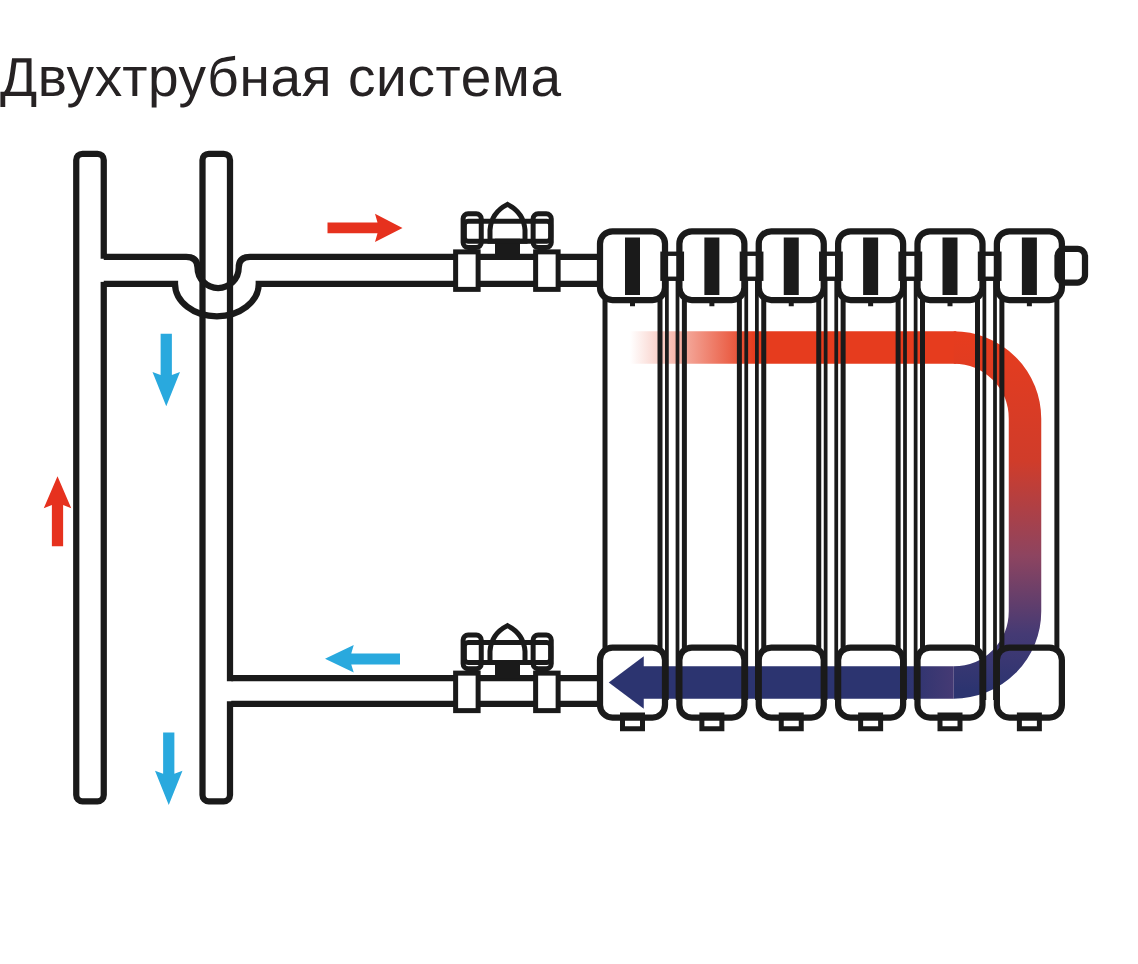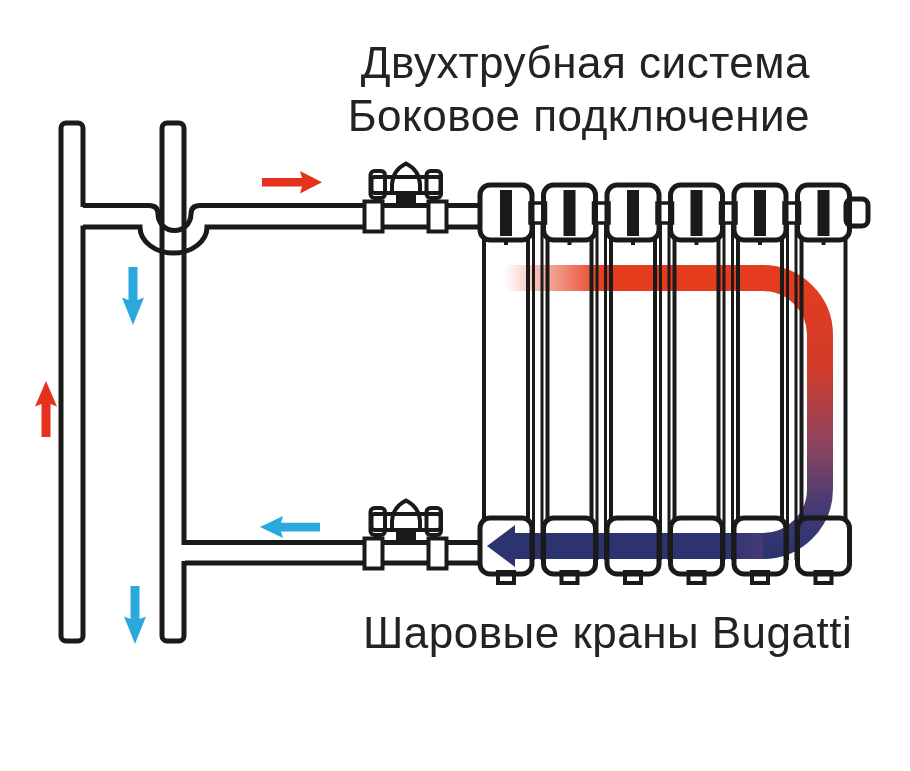--- a/index.html
+++ b/index.html
@@ -5,21 +5,21 @@
   html,body{margin:0;padding:0;background:#ffffff;}
   .canvas{
     position:relative;
     width:910px;height:771px;
     background:#ffffff;
     overflow:hidden;
     font-family:"Liberation Sans", sans-serif;
   }
   .title-block{
     position:absolute;left:0;top:36px;width:810px;
-    text-align:right;
+    text-align:left;
     color:#262223;
     font-size:44px;line-height:53px;
     letter-spacing:0.5px;
     white-space:nowrap;
   }
   .caption-block{
     position:absolute;left:363px;top:606px;
     text-align:left;
     color:#262223;
     font-size:44px;line-height:53px;
@@ -168,20 +168,18 @@
       <polygon points="262,178 302,178 300,171 322,182.3 300,193.5 302,186.5 262,186.5" fill="#e6311e"></polygon>
       <polygon points="41.5,437 41.5,404 35,406.5 46,381 57,406.5 50.5,404 50.5,437" fill="#e6311e"></polygon>
       <polygon points="128.5,267 137.5,267 137.5,300 144,297.5 133,325 122,297.5 128.5,300" fill="#29a9de"></polygon>
       <polygon points="130.5,586 139.5,586 139.5,619 146,616.5 135,644 124,616.5 130.5,619" fill="#29a9de"></polygon>
       <polygon points="320,522.8 281,522.8 283,516 260,527 283,538 281,531.5 320,531.5" fill="#29a9de"></polygon>
     </g>
   </svg>
 
   <div class="title-block">
     <div>Двухтрубная система</div>
-    <div>Боковое подключение</div>
   </div>
 
   <div class="caption-block">
-    <div>Шаровые краны Bugatti</div>
   </div>
 
 </div>
 
 </body></html>

